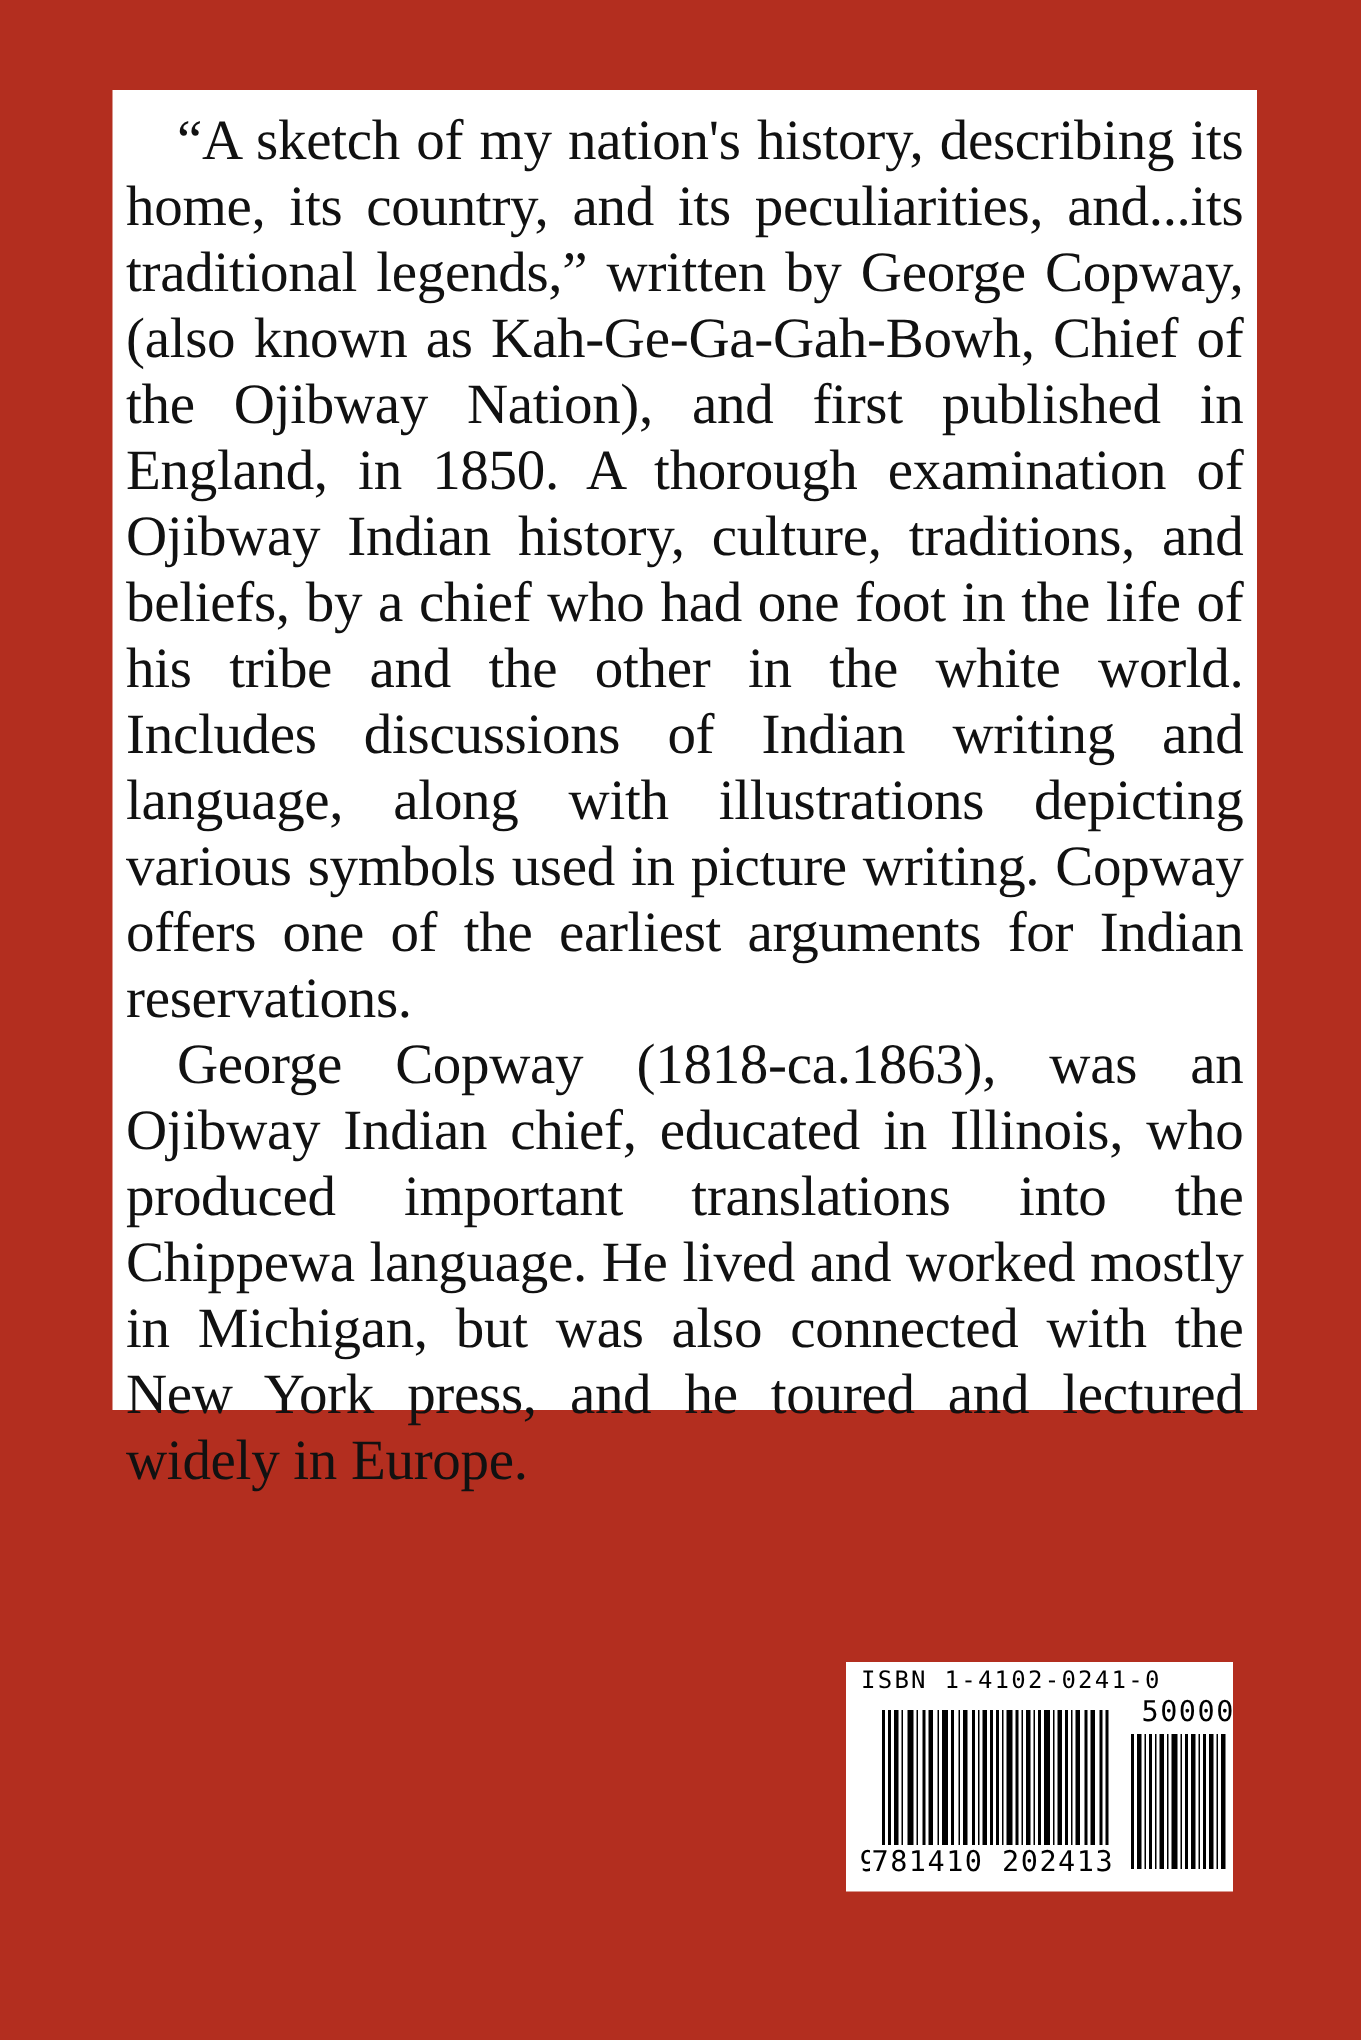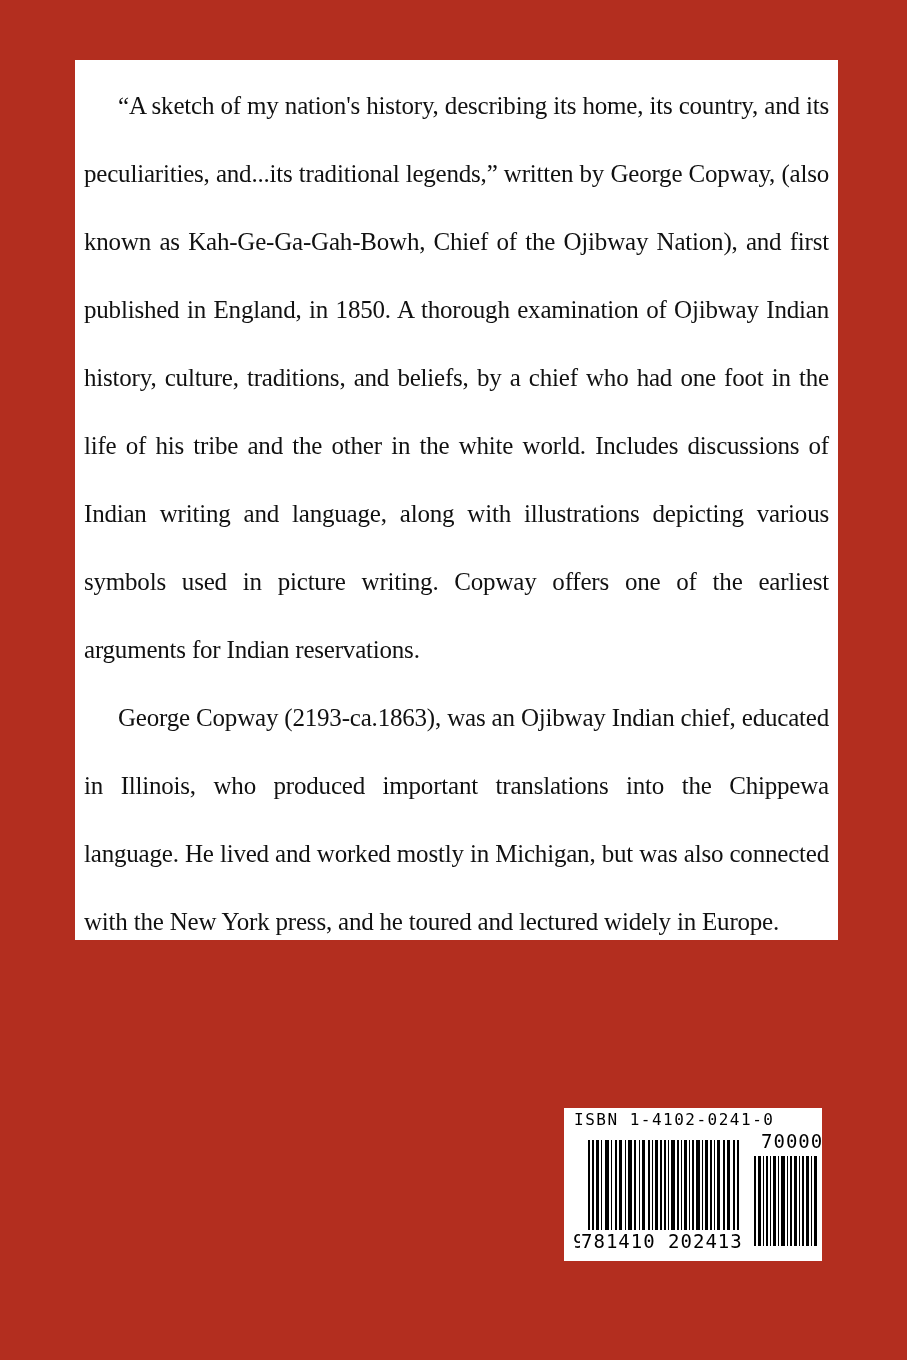--- a/index.html
+++ b/index.html
@@ -13,22 +13,22 @@
     .text-panel {
       position: absolute;
       left: 75px; top: 60px;
       width: 763px; height: 880px;
       background: #ffffff;
       box-sizing: border-box;
       padding: 12px 9px 0 9px;
     }
     .para {
       margin: 0;
-      font-size: 25px;
-      line-height: 68px;
+      font-size: 38px;
+      line-height: 44px;
       color: #111;
       text-align: justify;
       text-indent: 34px;
       letter-spacing: -0.2px;
     }
     .barcode-box {
       position: absolute;
       left: 564px; top: 1108px;
       width: 258px; height: 153px;
       background: #fff;
@@ -74,26 +74,26 @@
       background: #fff;
       letter-spacing: 1px;
       padding: 0 1px;
     }
   </style>
 </head>
 <body>
 
 <div class="text-panel">
   <p class="para">“A sketch of my nation's history, describing its home, its country, and its peculiarities, and...its traditional legends,” written by George Copway, (also known as Kah-Ge-Ga-Gah-Bowh, Chief of the Ojibway Nation), and first published in England, in 1850.  A thorough examination of Ojibway Indian history, culture, traditions, and beliefs, by a chief who had one foot in the life of his tribe and the other in the white world.  Includes discussions of Indian writing and language, along with illustrations depicting various symbols used in picture writing.  Copway offers one of the earliest arguments for Indian reservations.</p>
-  <p class="para">George Copway (2193-ca.1863), was an Ojibway Indian chief, educated in Illinois, who produced important translations into the Chippewa language. He lived and worked mostly in Michigan, but was also connected with the New York press, and he toured and lectured widely in Europe.</p>
+  <p class="para">George Copway (1818-ca.1863), was an Ojibway Indian chief, educated in Illinois, who produced important translations into the Chippewa language. He lived and worked mostly in Michigan, but was also connected with the New York press, and he toured and lectured widely in Europe.</p>
 </div>
 
 <div class="barcode-box">
   <div class="isbn-label">ISBN 1-4102-0241-0</div>
-  <div class="addon-label">70000</div>
+  <div class="addon-label">50000</div>
   <svg class="bars-main" viewBox="0 0 152 112" preserveAspectRatio="none">
     <g fill="#000">
       <rect x="0" y="0" width="2" height="112"></rect>
         <rect x="4" y="0" width="2" height="112"></rect>
       <rect x="8" y="0" width="3" height="100"></rect>
         <rect x="13" y="0" width="1" height="100"></rect>
       <rect x="17" y="0" width="4" height="100"></rect>
         <rect x="23" y="0" width="1" height="100"></rect>
       <rect x="27" y="0" width="2" height="100"></rect>
         <rect x="31" y="0" width="3" height="100"></rect>

